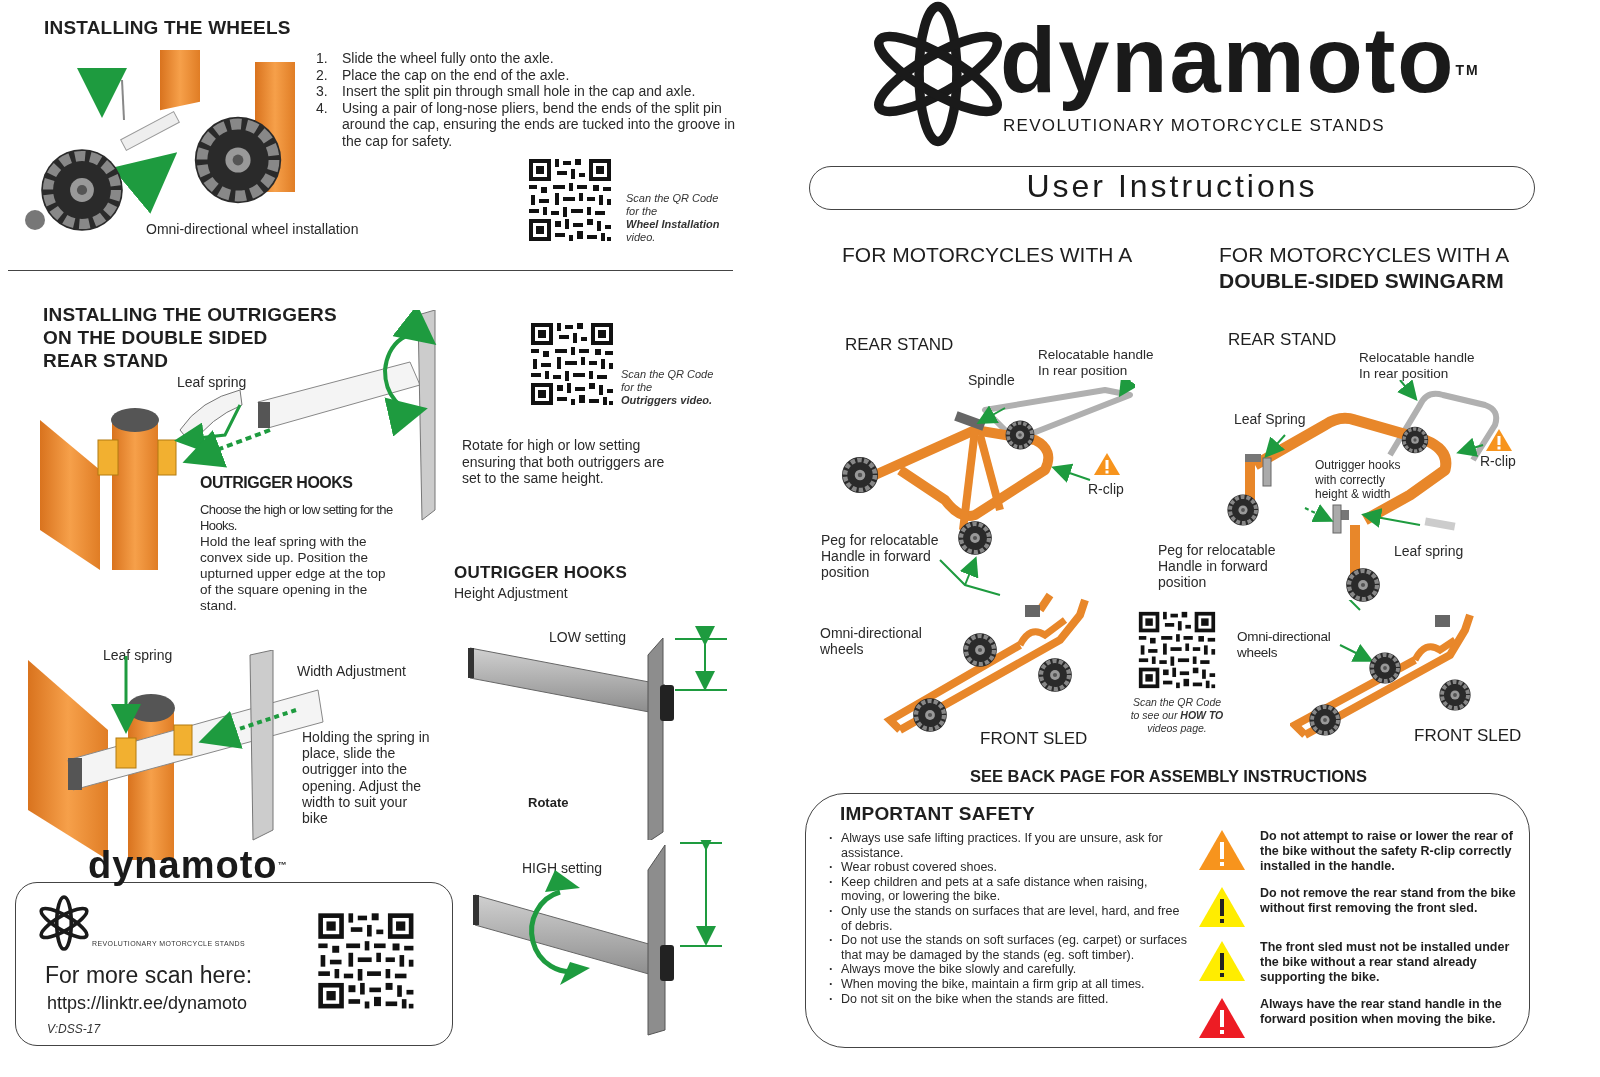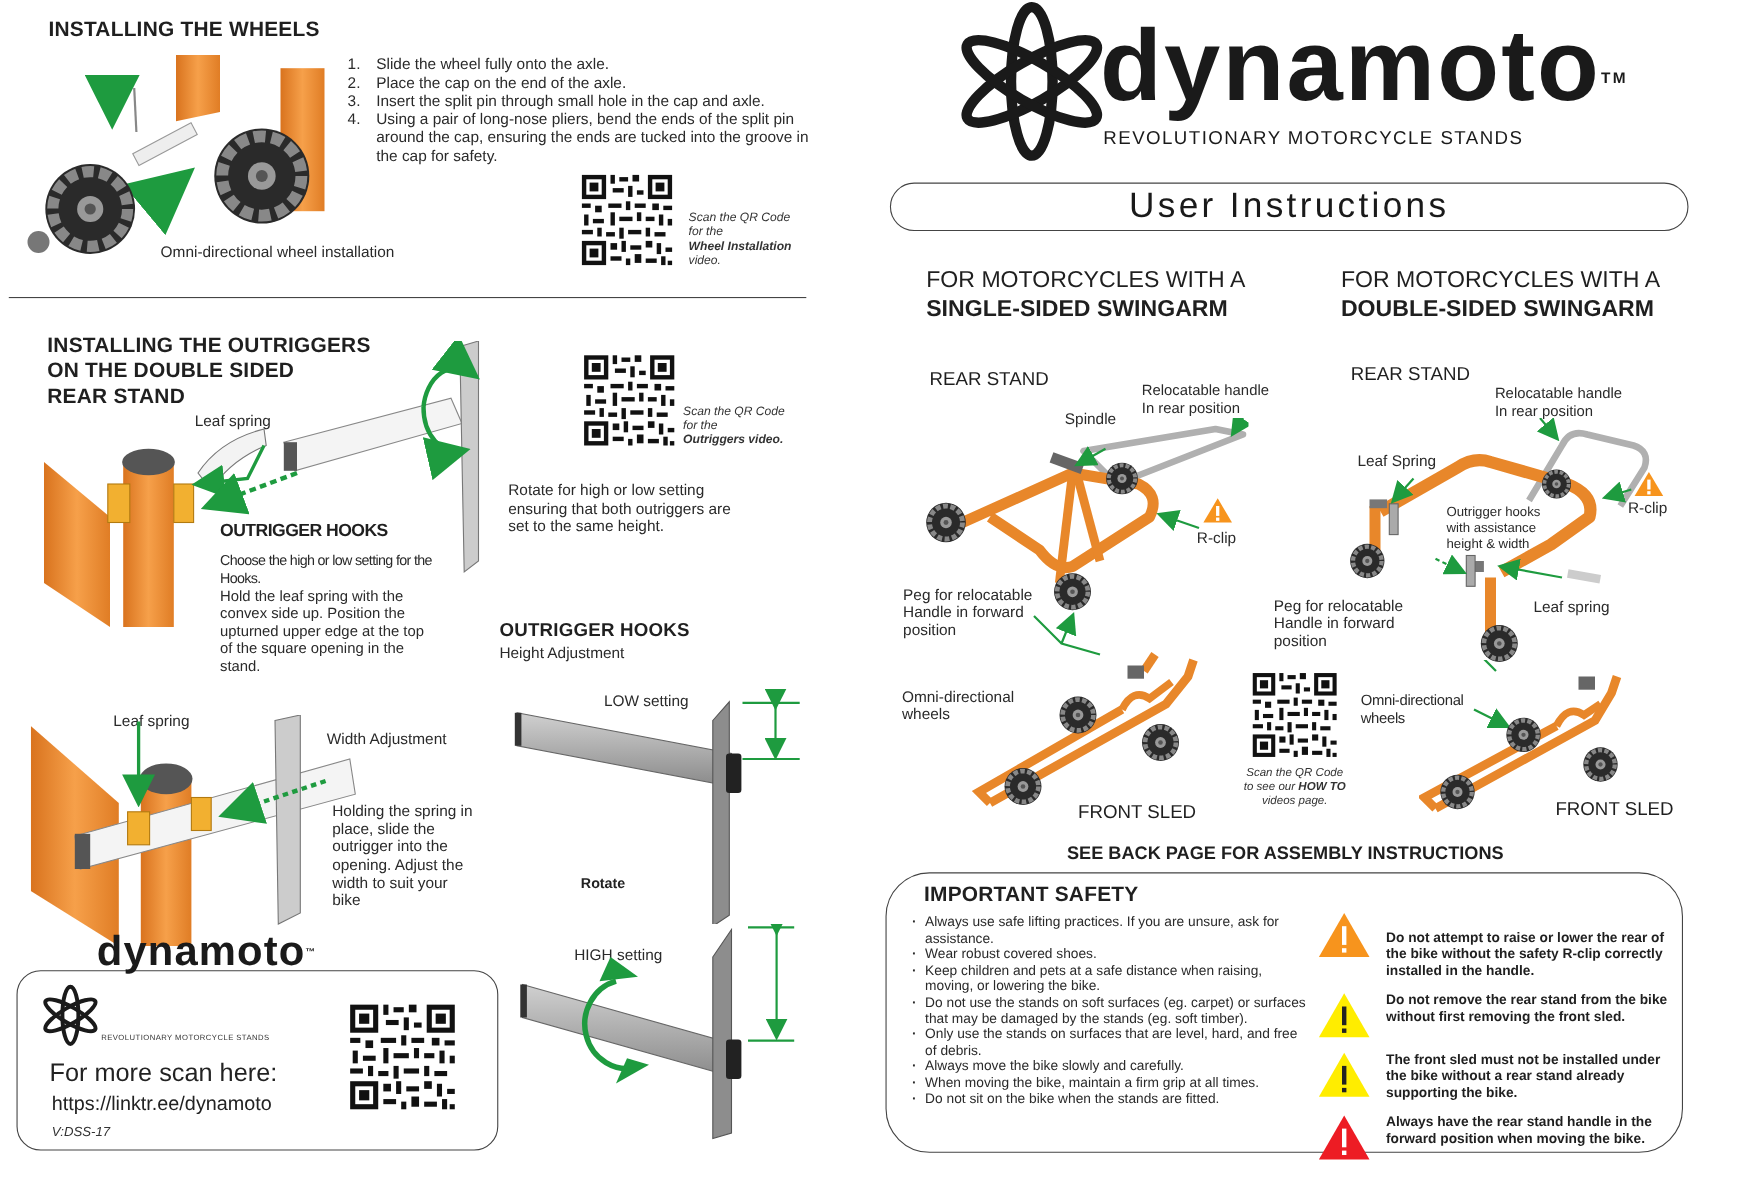--- a/index.html
+++ b/index.html
@@ -272,21 +272,20 @@
 <div class="abs" style="left:1000px;top:10px;font-size:92px;font-weight:bold;color:#1a1a1a;letter-spacing:2px;line-height:100px;">
   <span>dynamoto</span><sup style="font-size:14px;vertical-align:top;position:relative;top:10px;">TM</sup>
 </div>
 <div class="abs" style="left:1003px;top:116px;font-size:17px;letter-spacing:1.3px;color:#1a1a1a;">REVOLUTIONARY MOTORCYCLE STANDS</div>
 
 <div class="abs pill" style="left:809px;top:166px;width:726px;height:44px;"></div>
 <div class="abs" style="left:809px;top:168px;width:726px;text-align:center;font-size:32px;letter-spacing:3px;color:#1a1a1a;">User Instructions</div>
 
 <div class="abs" style="left:842px;top:242px;font-size:21px;line-height:26px;color:#1f1f1f;">
   <div>FOR MOTORCYCLES WITH A</div>
-  <div style="font-weight:bold;">SINGLE-SIDED SWINGARM</div>
 </div>
 <div class="abs" style="left:845px;top:335px;font-size:17px;color:#1f1f1f;">REAR STAND</div>
 <div class="abs label" style="left:968px;top:372px;">Spindle</div>
 <div class="abs" style="left:1038px;top:347px;font-size:13.5px;line-height:16px;color:#2a2a2a;">
   <div>Relocatable handle</div>
   <div>In rear position</div>
 </div>
 <div class="abs label" style="left:1088px;top:481px;">R-clip</div>
 <svg class="abs" style="left:1093px;top:452px;" width="28" height="24">
     <polygon points="14,1 27,23 1,23" fill="#F7941D"></polygon>
@@ -354,21 +353,21 @@
 </div>
 <div class="abs label" style="left:1234px;top:411px;">Leaf Spring</div>
 <div class="abs label" style="left:1480px;top:453px;">R-clip</div>
 <svg class="abs" style="left:1485px;top:428px;" width="28" height="24">
     <polygon points="14,1 27,23 1,23" fill="#F7941D"></polygon>
     <rect x="12.5" y="8" width="3" height="9" fill="#fff"></rect>
     <rect x="12.5" y="18.5" width="3" height="3" fill="#fff"></rect>
   </svg>
 <div class="abs" style="left:1315px;top:458px;font-size:12px;line-height:14.5px;color:#2a2a2a;">
   <div>Outrigger hooks</div>
-  <div>with assistance</div>
+  <div>with correctly</div>
   <div>height &amp; width</div>
 </div>
 <svg class="abs" style="left:1215px;top:380px;" width="300" height="230">
   <path d="M175,75 L205,25 Q212,10 228,15 L270,25 Q285,30 280,45 L258,80" fill="none" stroke="#b0b0b0" stroke-width="6"></path>
   <path d="M40,85 L110,45 Q125,35 140,40 L210,60 Q235,70 230,90 L195,115 L150,140" fill="none" stroke="#E8872A" stroke-width="11" stroke-linejoin="round"></path>
   <line x1="35" y1="80" x2="35" y2="135" stroke="#E8872A" stroke-width="10"></line>
   <line x1="140" y1="145" x2="140" y2="210" stroke="#E8872A" stroke-width="10"></line>
   <rect x="30" y="74" width="16" height="8" fill="#777"></rect>
   <rect x="118" y="130" width="16" height="10" fill="#777"></rect>
   <rect x="48" y="78" width="8" height="28" fill="#aaa" stroke="#666"></rect>
@@ -431,35 +430,35 @@
 <div class="abs" style="left:1414px;top:726px;font-size:17px;color:#1f1f1f;">FRONT SLED</div>
 
 <div class="abs" style="left:970px;top:767px;font-size:16.5px;font-weight:bold;color:#1f1f1f;">SEE BACK PAGE FOR ASSEMBLY INSTRUCTIONS</div>
 
 <div class="abs" style="left:805px;top:793px;width:725px;height:255px;border:1.5px solid #444;border-radius:40px;"></div>
 <div class="abs h-bold" style="left:840px;top:803px;font-size:19px;text-align:right;">IMPORTANT SAFETY</div>
 <ul class="abs safety" style="left:827px;top:831px;width:360px;">
   <li>Always use safe lifting practices. If you are unsure, ask for assistance.</li>
   <li>Wear robust covered shoes.</li>
   <li>Keep children and pets at a safe distance when raising, moving, or lowering the bike.</li>
+  <li>Only use the stands on surfaces that are level, hard, and free of debris.</li>
   <li>Do not use the stands on soft surfaces (eg. carpet) or surfaces that may be damaged by the stands (eg. soft timber).</li>
-  <li>Only use the stands on surfaces that are level, hard, and free of debris.</li>
   <li>Always move the bike slowly and carefully.</li>
   <li>When moving the bike, maintain a firm grip at all times.</li>
   <li>Do not sit on the bike when the stands are fitted.</li>
 </ul>
 
 <div class="abs" style="left:1198px;top:829px;width:320px;">
   <div class="warn-row">
     <svg class="tri" viewBox="0 0 48 42">
         <polygon points="24,1 47,41 1,41" fill="#F7941D"></polygon>
         <rect x="22" y="13" width="4" height="17" fill="#fff"></rect>
         <rect x="22" y="33" width="4" height="4" fill="#fff"></rect>
       </svg>
-    <div class="wtxt" style="margin-top:16px;">Do not attempt to raise or lower the rear of the bike without the safety R-clip correctly installed in the handle.</div>
+    <div class="wtxt" style="margin-top:0px;">Do not attempt to raise or lower the rear of the bike without the safety R-clip correctly installed in the handle.</div>
   </div>
   <div class="warn-row">
     <svg class="tri" viewBox="0 0 48 42">
         <polygon points="24,1 47,41 1,41" fill="#FFED00"></polygon>
         <rect x="22" y="13" width="4" height="17" fill="#222"></rect>
         <rect x="22" y="33" width="4" height="4" fill="#222"></rect>
       </svg>
     <div class="wtxt">Do not remove the rear stand from the bike without first removing the front sled.</div>
   </div>
   <div class="warn-row">

